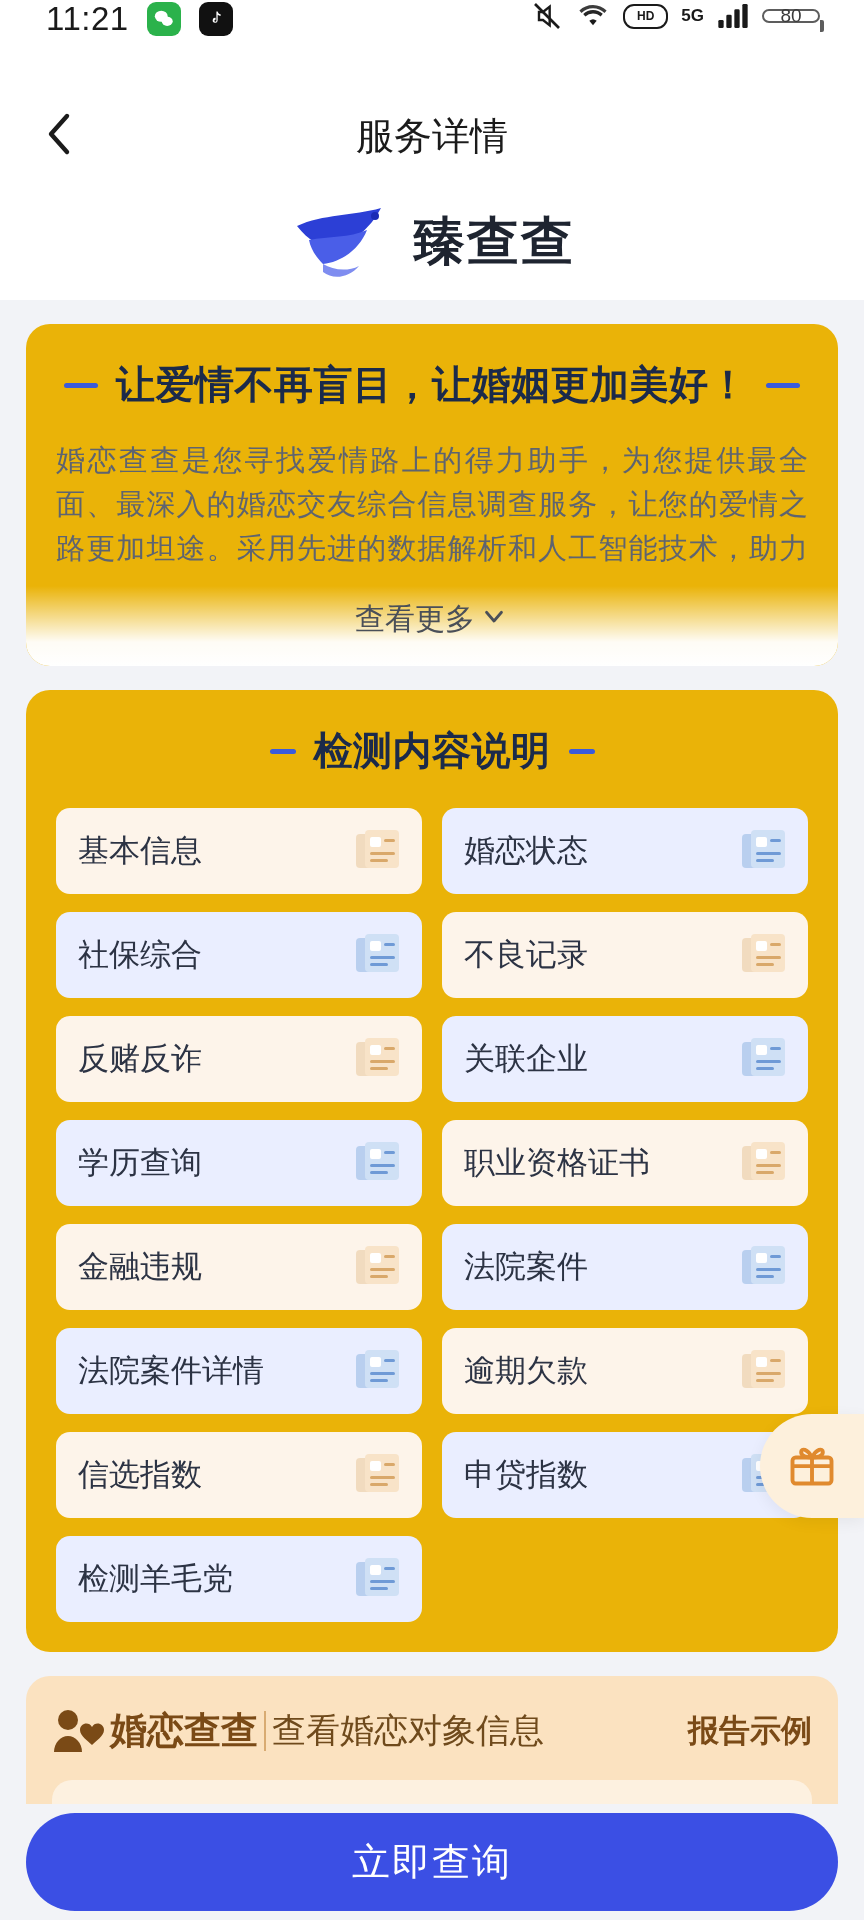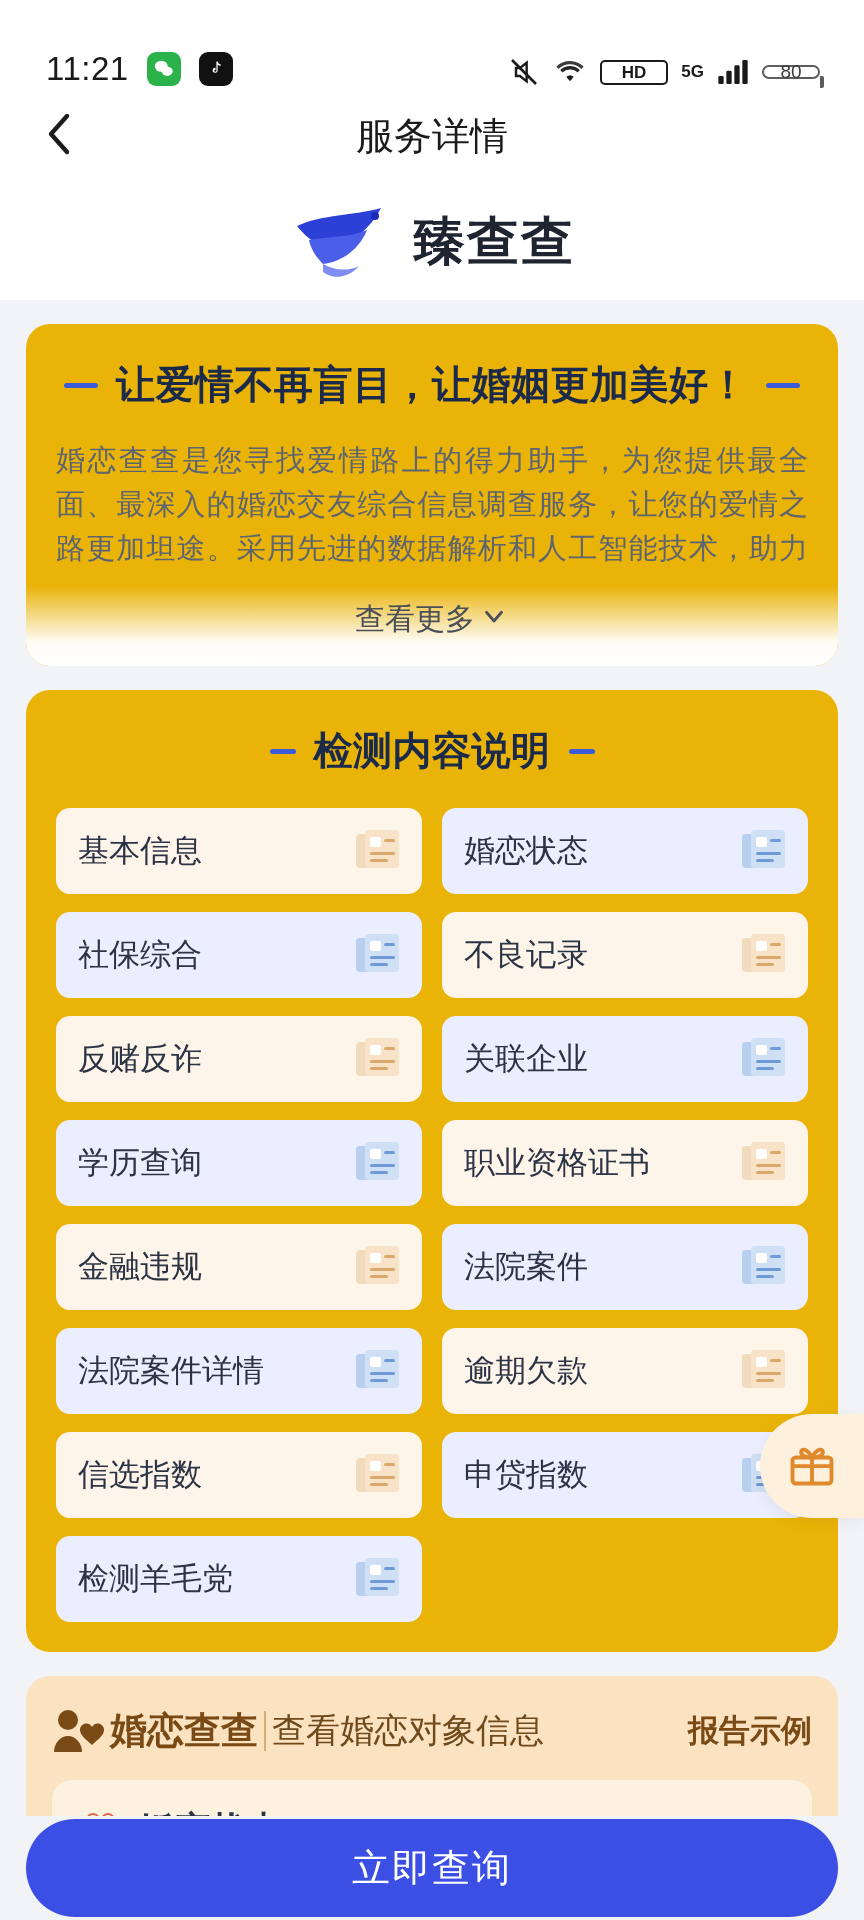--- a/index.html
+++ b/index.html
@@ -13,21 +13,21 @@
     position: relative;
     width: 864px; height: 1920px;
     background: #f2f3f7;
   }
 
   
   .statusbar {
     height: 88px;
     background: #ffffff;
     display: flex;
-    align-items: flex-end;
+    align-items: flex-start;
     justify-content: space-between;
     padding: 0 44px 0 46px;
   }
   .sb-left {
     display: flex; align-items: center; gap: 18px;
   }
   .sb-time {
     font-size: 33px; color: #1a1a1a; font-weight: 500;
     letter-spacing: 0.5px;
   }
@@ -36,23 +36,23 @@
     display: inline-flex; align-items: center; justify-content: center;
     font-size: 19px; color:#fff;
   }
   .sb-wechat { background: #2bb24b; }
   .sb-tiktok { background: #111111; }
   .sb-right {
     display: flex; align-items: center; gap: 13px;
   }
   .sb-right svg { display: block; }
   .sb-hd {
-    font-size: 17px; color: #1a1a1a; font-weight: 700;
-    border: 2px solid #1a1a1a; border-radius: 5px;
-    padding: 0px 20px; line-height: 21px;
+    font-size: 12px; color: #1a1a1a; font-weight: 700;
+    border: 2px solid #1a1a1a; border-radius: 11px;
+    padding: 0px 12px; line-height: 21px;
   }
   .sb-5g {
     font-size: 17px; color: #1a1a1a; font-weight: 700;
     line-height: 18px;
   }
   .battery {
     width: 58px; height: 14px; border: 2px solid #5d5d5d;
     border-radius: 8px; position: relative;
     display: flex; align-items: center; justify-content: center;
   }
@@ -203,21 +203,21 @@
   .rp-illus {
     position: absolute; left: 0; right: 0; bottom: 0; height: 140px;
     background: linear-gradient(180deg, #f3e9fb 0%, #fbe6ea 100%);
     border-radius: 10px 10px 0 0;
     overflow: hidden;
   }
 
   
   .bottombar {
     position: absolute; left: 0; right: 0; bottom: 0;
-    height: 104px; background: #f2f3f7;
+    height: 116px; background: #f2f3f7;
     display: flex; align-items: center; justify-content: center;
   }
   .cta {
     width: 812px; height: 98px; border-radius: 49px;
     background: #3b4fe4; color: #ffffff;
     font-size: 38px; font-weight: 500;
     display: flex; align-items: center; justify-content: center;
     border: none;
     letter-spacing: 2px;
   }

